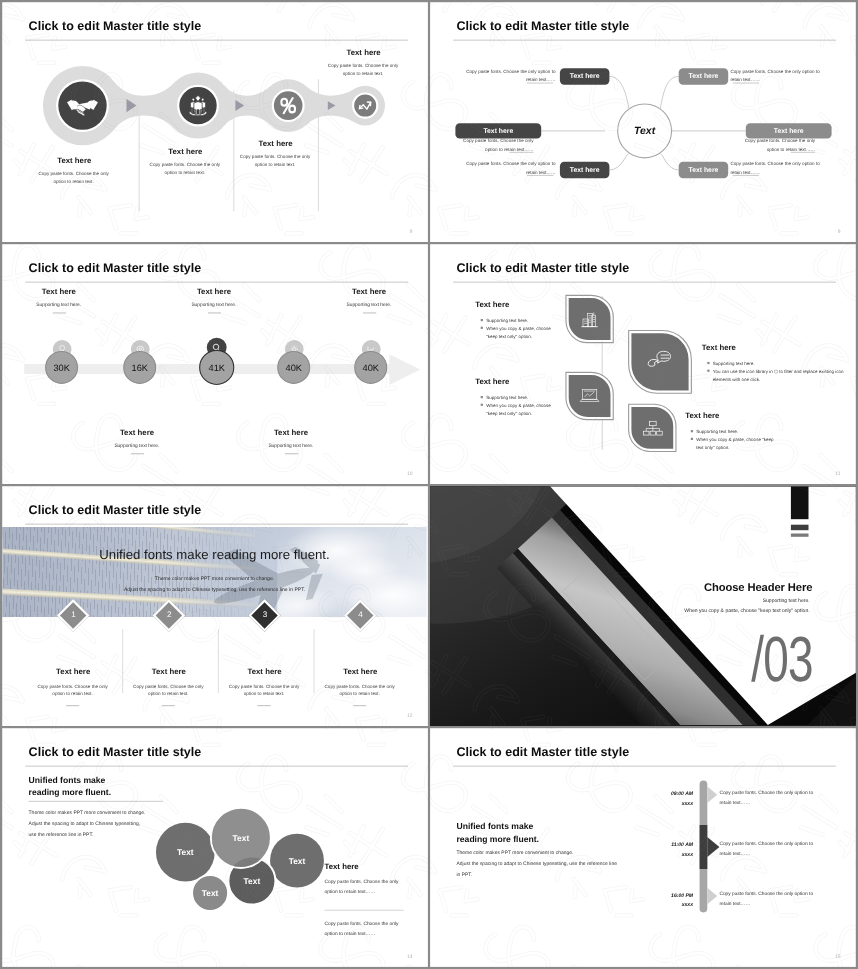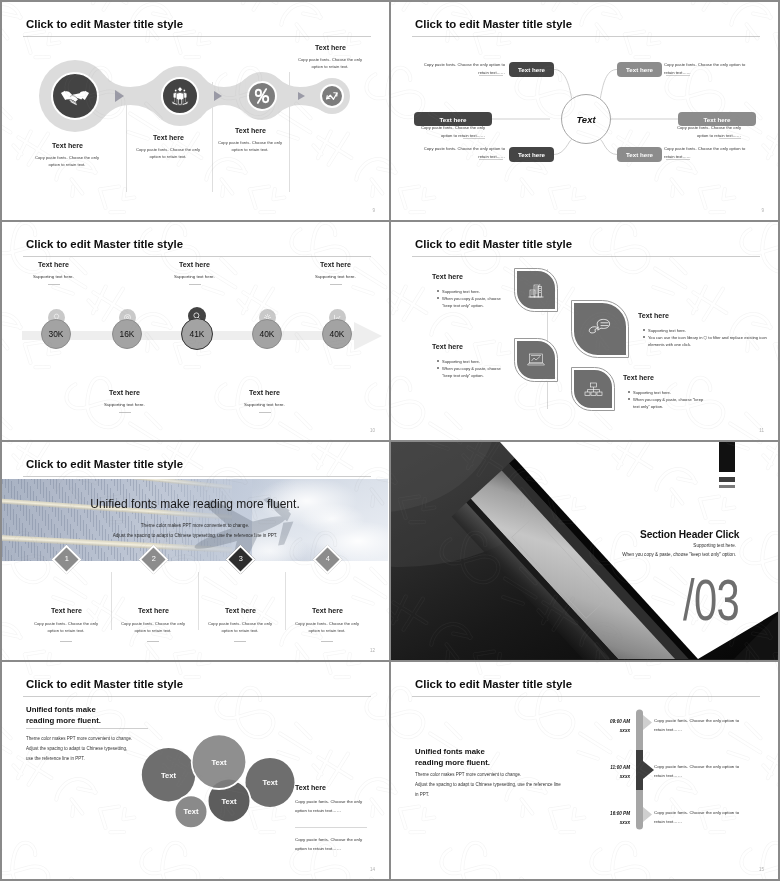--- a/index.html
+++ b/index.html
@@ -480,21 +480,21 @@
     </svg>
     <svg width="388" height="217" style="position:absolute;left:0;top:0;">
       <polygon points="109,0 388,0 388,169 307,217 109,0" fill="#fff"></polygon>
       <polygon points="388,171 388,217 343,217" fill="#121212"></polygon>
     </svg>
 
     <div class="mk" style="left:328px;top:0px;width:15.5px;height:30px;"></div>
     <div class="mk" style="left:328px;top:34.5px;width:15.5px;height:5.4px;background:#3d3d3d;"></div>
     <div class="mk" style="left:328px;top:43px;width:15.5px;height:2.8px;background:#7a7a7a;"></div>
 
-    <div class="sh" style="left:249px;top:87px;">Section Header Click</div>
+    <div class="sh" style="left:249px;top:87px;">Choose Header Here</div>
     <div class="ss" style="left:140px;top:101px;width:205px;">Supporting text here.</div>
     <div class="ss" style="left:140px;top:110px;width:205px;">When you copy &amp; paste, choose "keep text only" option.</div>
     <div class="num" style="left:292px;top:129px;">/03</div>
   </div>
 
   <div class="slide s7">
     <div class="title">Click to edit Master title style</div>
     <div class="titlerule"></div>
 
     <div class="lead" style="left:24px;top:42px;">

